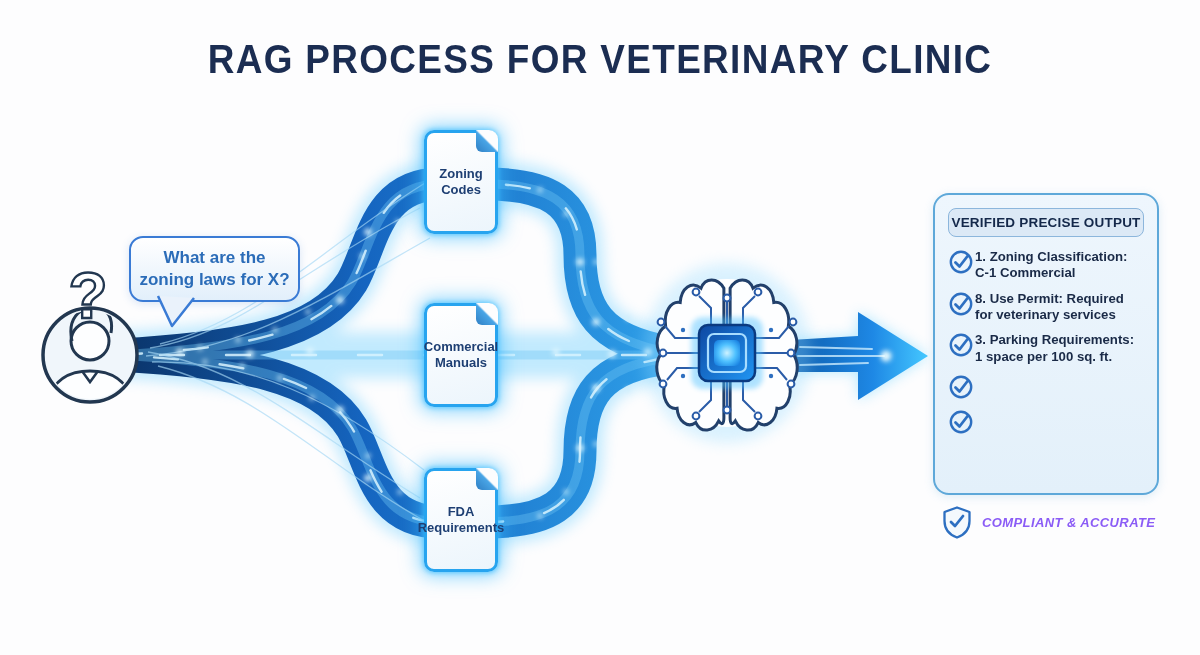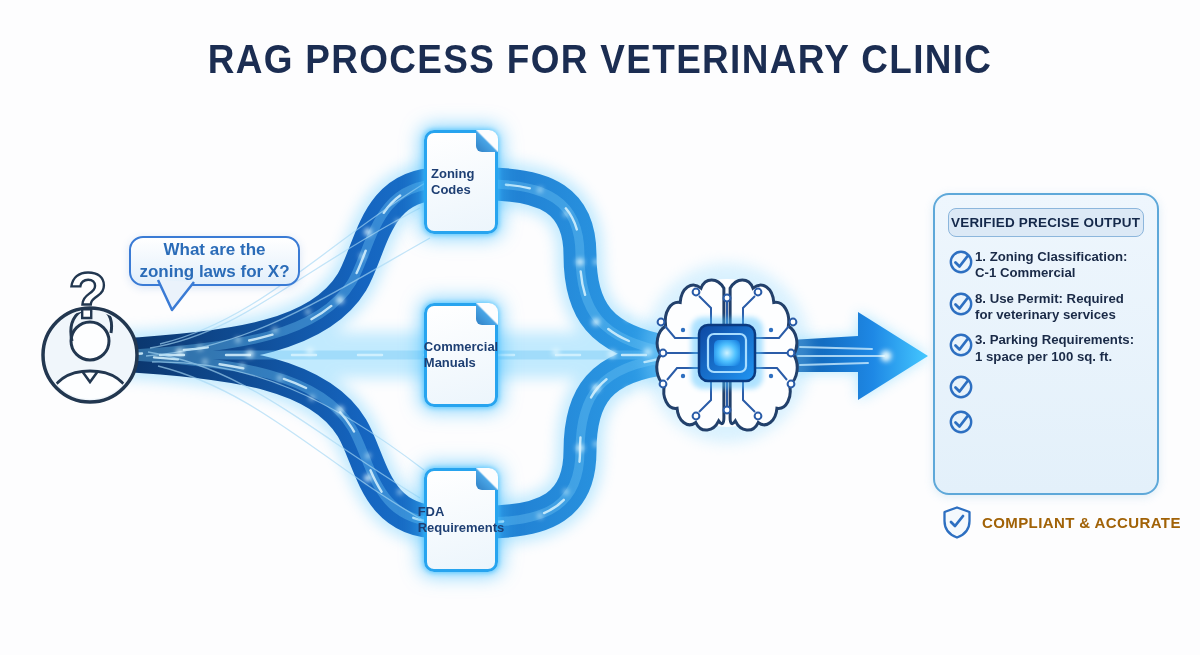--- a/index.html
+++ b/index.html
@@ -15,36 +15,36 @@
   .title {
     position:absolute; top:36px; left:0; width:1200px;
     text-align:center;
     font-size:41px; font-weight:bold; letter-spacing:1.5px;
     color:#1b2d52;
     transform:scaleX(.9);
   }
 
   .bubble {
     position:absolute; left:129px; top:236px; width:171px;
-    padding:1px 8px;
+    padding:9px 8px;
     background:linear-gradient(180deg,#ffffff 0%,#e2effb 100%);
     border:2.5px solid #3a7bd5; border-radius:14px;
     text-align:center; font-size:17px; font-weight:bold;
     color:#2b6cb8; line-height:1.28;
     box-shadow:0 2px 8px rgba(58,123,213,.18);
   }
   .bubble-tail { position:absolute; left:24px; bottom:-29px; }
 
   .doc {
     position:absolute; width:74px; height:104px;
     border:3px solid #27a4ef; border-radius:10px;
     background:linear-gradient(165deg,#ffffff 0%,#ecf5fc 100%);
     box-shadow:0 0 18px 5px rgba(61,190,255,.55), 0 0 5px 1px rgba(61,190,255,.7);
     display:flex; align-items:center; justify-content:center;
-    text-align:left; font-size:13px; font-weight:bold;
+    text-align:center; font-size:13px; font-weight:bold;
     color:#1e3f73; line-height:1.25; padding:4px;
   }
   .doc-zoning    { left:424px; top:130px; }
   .doc-equipment { left:424px; top:303px; }
   .doc-fda       { left:424px; top:468px; }
   .doc-fold {
     position:absolute; top:-3px; right:-3px; width:22px; height:22px;
     background:linear-gradient(225deg,#fdfdfe 0%,#fdfdfe 47%,#49a5e6 53%,#2f7fc4 100%);
     border-top-right-radius:9px; border-bottom-left-radius:6px;
   }
@@ -52,34 +52,34 @@
   .panel {
     position:absolute; left:933px; top:193px; width:226px; height:302px;
     background:linear-gradient(180deg,#eef6fd 0%,#e3f0fa 100%);
     border:2px solid #5ea8d9; border-radius:16px;
     padding:13px 13px 8px;
     display:flex; flex-direction:column;
     box-shadow:0 2px 10px rgba(94,168,217,.2);
   }
   .badge {
     background:#dce9f6; border:1.5px solid #8cb6dc; border-radius:8px;
-    padding:6px 2px; 
+    padding:6px 2px; text-align:center;
     font-size:13.5px; font-weight:bold; color:#14284a; letter-spacing:.2px;
     margin-bottom:12px;
   }
   .item { display:flex; gap:1px; align-items:flex-start; margin-bottom:9px; }
   .item svg { flex:0 0 auto; margin-top:0; }
   .item-text { font-size:13.2px; font-weight:bold; color:#1a2a47; line-height:1.24; }
 
   .compliance {
     position:absolute; left:941px; top:505px;
     display:flex; align-items:center; gap:9px;
   }
   .compliance-label {
-    font-size:15px; font-weight:bold; color:#a16207; letter-spacing:.4px;
+    font-size:13px; font-weight:bold; color:#8b5cf6; letter-spacing:.4px;font-style:italic;
   }
 </style>
 </head>
 <body>
 
 <svg class="canvas" width="1200" height="655" viewBox="0 0 1200 655">
   <defs>
     <linearGradient id="gPipe" x1="0%" y1="0%" x2="100%" y2="0%">
       <stop offset="0%" stop-color="#0a3368"></stop>
       <stop offset="45%" stop-color="#1565c0"></stop>

